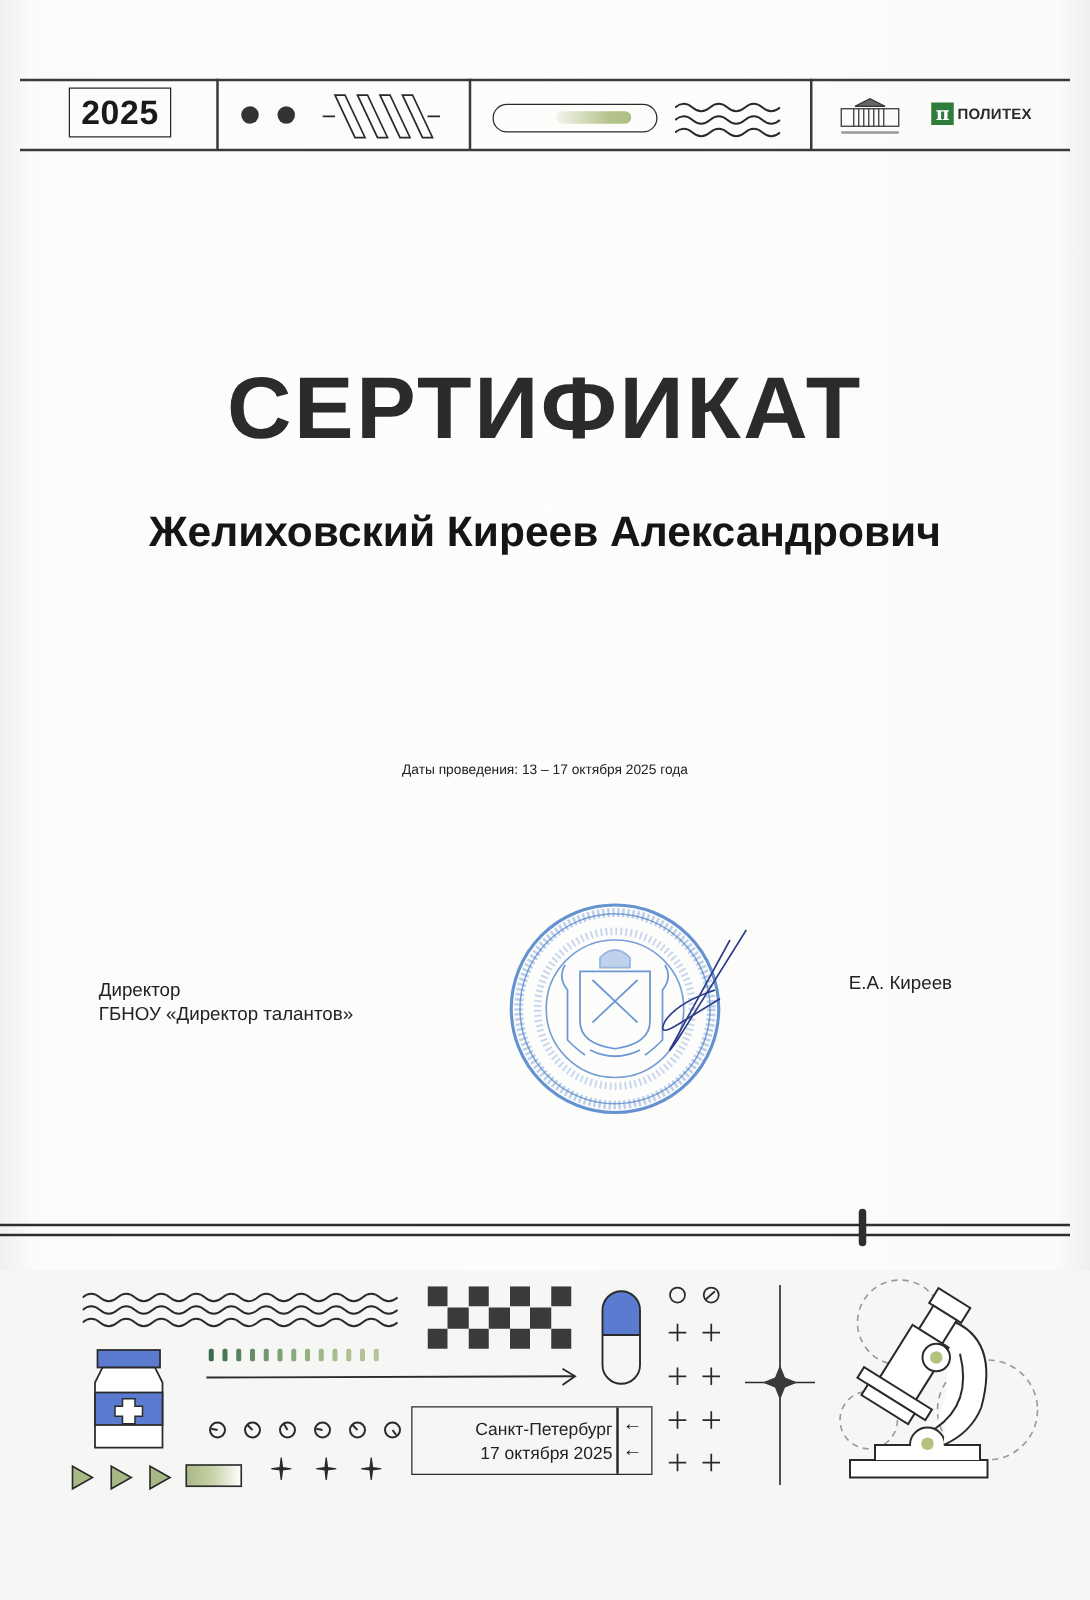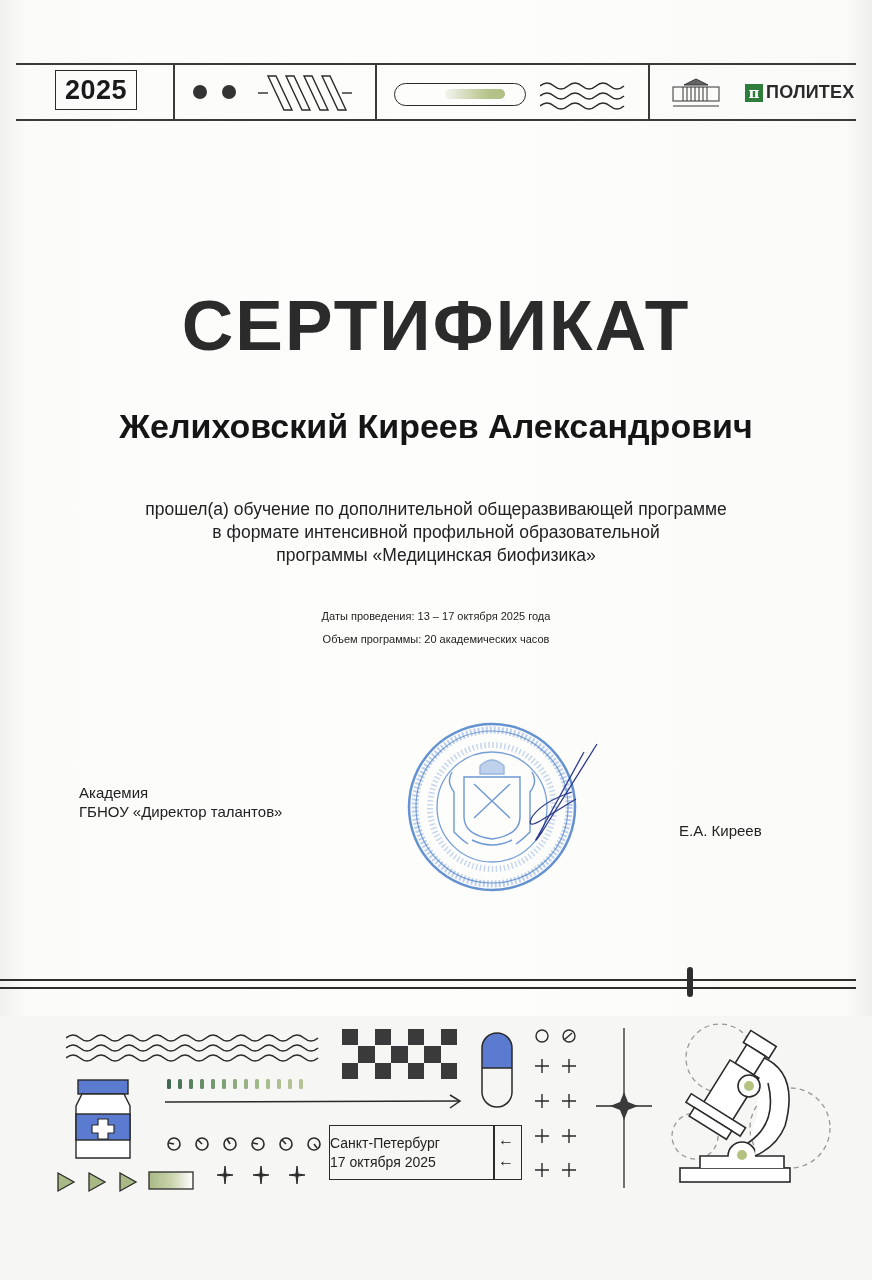--- a/index.html
+++ b/index.html
@@ -8,32 +8,32 @@
   .abs{position:absolute;}
   
   .hline{position:absolute;left:16px;width:840px;height:1.5px;background:#3a3a3a;}
   .vline{position:absolute;width:1.5px;background:#3a3a3a;}
   .year-box{position:absolute;left:55px;top:70px;width:82px;height:40px;border:1.5px solid #2a2a2a;box-sizing:border-box;font-weight:bold;font-size:27px;letter-spacing:0.5px;text-align:center;line-height:38px;color:#1a1a1a;}
   .dot{position:absolute;width:14px;height:14px;border-radius:50%;background:#333;}
   .pill-bar{position:absolute;left:394px;top:83px;width:132px;height:23px;border:1.8px solid #2a2a2a;border-radius:12px;box-sizing:border-box;}
   .pill-fill{position:absolute;left:50px;top:5px;width:60px;height:10px;border-radius:5px;background:linear-gradient(90deg,rgba(200,210,180,0.2),#b6c48c 70%,#aebe84);}
   .politeh{position:absolute;left:745px;top:82px;display:flex;align-items:center;}
   .pi-box{width:18px;height:18px;background:#2f7d3b;color:#fff;font-weight:bold;font-size:15px;line-height:18px;text-align:center;font-family:"DejaVu Serif",serif;}
-  .politeh-text{margin-left:3px;font-weight:bold;font-size:18px;color:#2a2a2a;letter-spacing:0.2px;}
+  .politeh-text{margin-left:3px;font-weight:bold;font-size:12px;color:#2a2a2a;letter-spacing:0.2px;}
   
   .title{position:absolute;left:0;width:872px;top:286px;text-align:center;font-weight:bold;font-size:70px;letter-spacing:2px;color:#2b2b2b;font-family:"Liberation Sans",sans-serif;transform:scaleX(1.02);}
   .name{position:absolute;left:0;width:872px;top:407px;text-align:center;font-weight:bold;font-size:34px;color:#151515;}
   .body-text{position:absolute;left:0;width:872px;top:498px;text-align:center;font-size:17.5px;line-height:23px;color:#222;}
   .meta{position:absolute;left:0;width:872px;top:605px;text-align:center;font-size:11px;line-height:23px;color:#222;}
   .sig-left{position:absolute;left:79px;top:783px;font-size:15px;line-height:19px;color:#222;}
-  .sig-right{position:absolute;left:679px;top:822px;font-size:15px;color:#222;}
+  .sig-right{position:absolute;left:679px;top:778px;font-size:15px;color:#222;}
   
   .fline{position:absolute;left:0;width:856px;height:2px;background:#2e2e2e;}
   .place-box{position:absolute;left:329px;top:1125px;width:193px;height:55px;border:1.5px solid #2a2a2a;box-sizing:border-box;}
-  .place-text{position:absolute;left:0;top:8px;width:160px;text-align:left;font-size:14px;line-height:19px;color:#222;}
+  .place-text{position:absolute;left:0;top:8px;width:160px;text-align:right;font-size:14px;line-height:19px;color:#222;}
   .place-sep{position:absolute;left:163px;top:0;width:1.5px;height:100%;background:#2a2a2a;}
   .arrow-l{position:absolute;left:168px;font-size:16px;color:#222;}
 </style>
 </head>
 <body>
 
 <div class="page">
 
   <div class="hline" style="top:63px"></div>
   <div class="hline" style="top:119px"></div>
@@ -85,33 +85,27 @@
   </svg>
 
   <div class="politeh">
     <div class="pi-box">π</div>
     <div class="politeh-text">ПОЛИТЕХ</div>
   </div>
 
   <div class="title">СЕРТИФИКАТ</div>
   <div class="name">Желиховский Киреев Александрович</div>
 
-  <div class="body-text">
-    <div>прошел(а) обучение по дополнительной общеразвивающей программе</div>
-    <div>в формате интенсивной профильной образовательной</div>
-    <div>программы «Медицинская биофизика»</div>
-  </div>
 
   <div class="meta">
     <div>Даты проведения: 13 – 17 октября 2025 года</div>
-    <div>Объем программы: 20 академических часов</div>
   </div>
 
   <div class="sig-left">
-    <div>Академия</div>
+    <div>Директор</div>
     <div>ГБНОУ «Директор талантов»</div>
   </div>
 
   <svg class="abs" style="left:402px;top:722px" width="200" height="170" viewBox="0 0 200 170">
     <g fill="none" stroke="#4a7fc9">
       <circle cx="90" cy="85" r="83" stroke-width="2.5" opacity="0.85"></circle>
       <circle cx="90" cy="85" r="76" stroke-width="1.2" opacity="0.7"></circle>
       <circle cx="90" cy="85" r="77" stroke-width="7" stroke-dasharray="2 2" opacity="0.35"></circle>
       <circle cx="90" cy="85" r="55" stroke-width="1.3" opacity="0.75"></circle>
       <circle cx="90" cy="85" r="62" stroke-width="6" stroke-dasharray="1.5 2.5" opacity="0.3"></circle>

